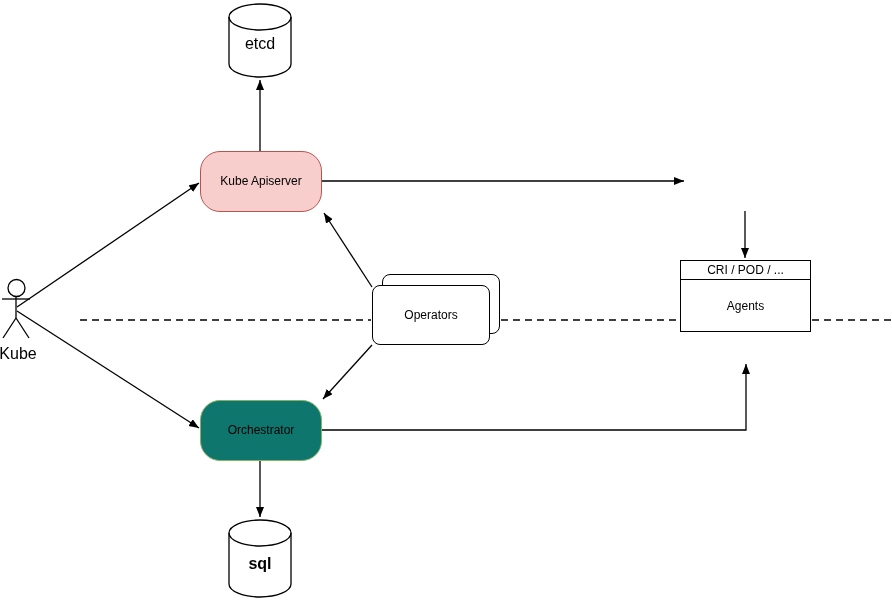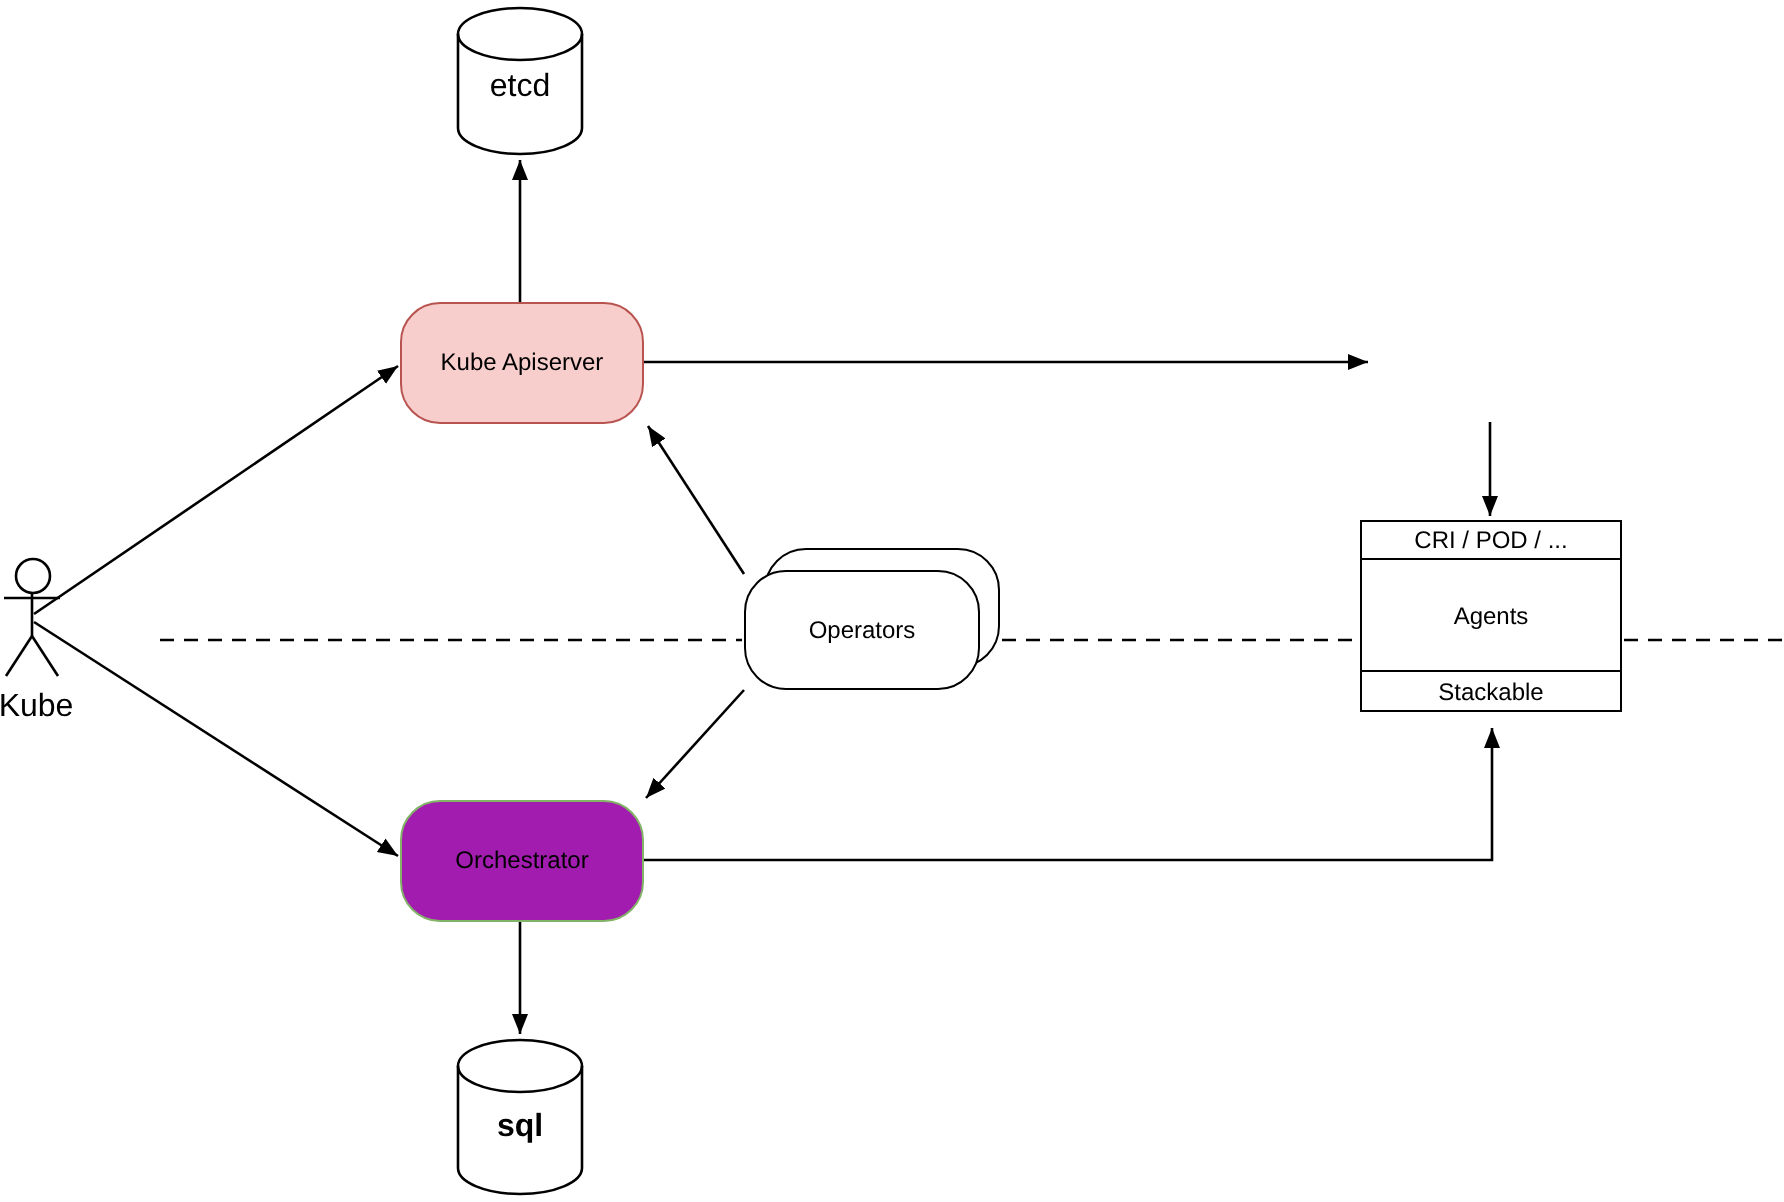--- a/index.html
+++ b/index.html
@@ -6,23 +6,23 @@
   .canvas{
     position:relative;width:892px;height:601px;background:#fff;overflow:hidden;
     font-family:"Liberation Sans",sans-serif;color:#000;
   }
   .layer{position:absolute;left:0;top:0;}
   .node{
     position:absolute;display:flex;align-items:center;justify-content:center;
     box-sizing:border-box;font-size:12px;line-height:1.2;text-align:center;border-radius:20px;
   }
   .node-red{background:#f8cecc;border:1.4px solid #b85450;}
-  .node-green{background:#a21caf;border:1.4px solid #82b366;}
+  .node-green{background:#0f766e;border:1.4px solid #82b366;}
   .node-plain{background:#ffffff;border:1.4px solid #000000;}
-  .rounded{border-radius:21px;}
+  .rounded{border-radius:8px;}
   .stack{
     position:absolute;box-sizing:border-box;background:#fff;border:1.4px solid #000;
     display:flex;flex-direction:column;font-size:12px;
   }
   .stack-row{display:flex;align-items:center;justify-content:center;box-sizing:border-box;}
   .stack-header{height:19px;border-bottom:1.4px solid #000;}
   .stack-body{flex:1;}
   .stack-footer{height:20px;border-top:1.4px solid #000;}
   .flabel{
     position:absolute;font-size:16px;text-align:center;white-space:nowrap;
@@ -85,29 +85,26 @@
 
   <div class="node node-green" style="left:200px;top:400px;width:122px;height:61px;">
     <span>Orchestrator</span>
   </div>
 
   <div class="node node-plain rounded" style="left:382px;top:274px;width:118px;height:60px;"></div>
   <div class="node node-plain rounded" style="left:372px;top:285px;width:118px;height:60px;">
     <span>Operators</span>
   </div>
 
-  <div class="stack" style="left:680px;top:260px;width:131px;height:96px;">
+  <div class="stack" style="left:680px;top:260px;width:131px;height:72px;">
     <div class="stack-row stack-header">
       <span>CRI / POD / ...</span>
     </div>
     <div class="stack-row stack-body">
       <span>Agents</span>
-    </div>
-    <div class="stack-row stack-footer">
-      <span>Stackable</span>
     </div>
   </div>
 
   <div class="flabel" style="left:229px;top:35px;width:62px;">etcd</div>
   <div class="flabel" style="left:229px;top:555px;width:62px;font-weight:bold;">sql</div>
   <div class="flabel" style="left:-1px;top:345px;width:38px;">Kube</div>
 
 </div>
 
 </body></html>

